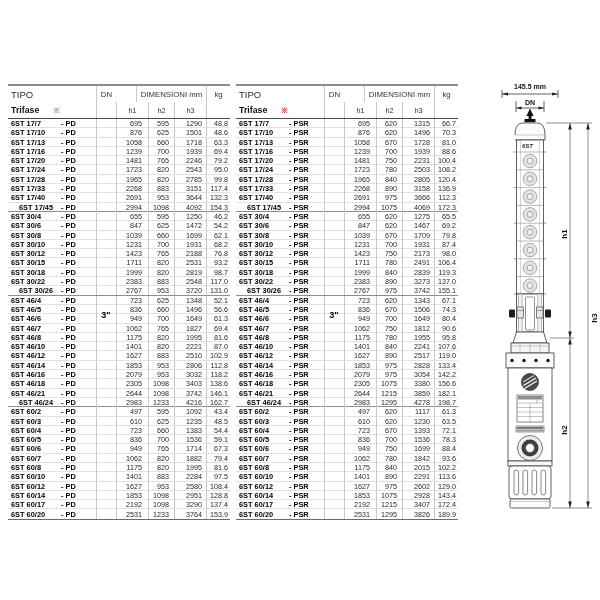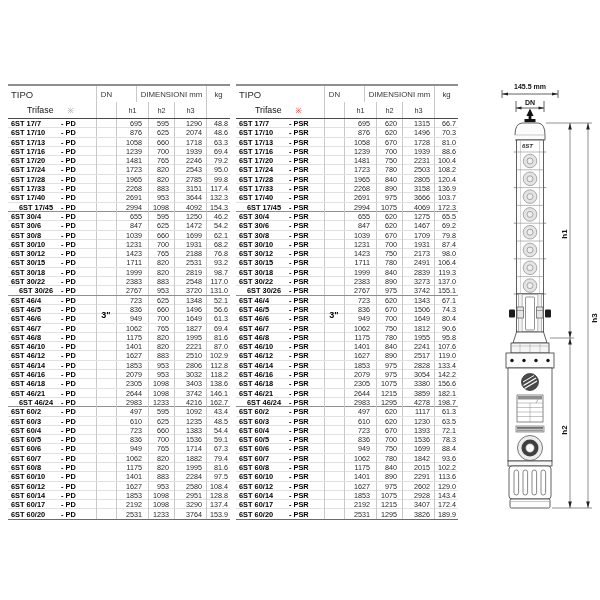--- a/index.html
+++ b/index.html
@@ -6,21 +6,21 @@
     font-family:"Liberation Sans", sans-serif; -webkit-font-smoothing:antialiased;}
   .page{position:relative;width:600px;height:600px;background:#fff;border-radius:14px;}
 
   
   .tbl{position:absolute;top:84px;width:222px;border-top:2px solid #8f8f8f;border-bottom:1.5px solid #6b6b6b;}
   .tbl-left{left:8px;}
   .tbl-right{left:236px;}
   .thead{border-bottom:1.2px solid #4a4a4a;}
   .hrow{display:grid;grid-template-columns:88px 20px 32px 26px 32px 24px;height:16px;align-items:center;}
   .h-tipo{font-size:9.5px;color:#2b2b2b;padding-left:3px;}
-  .h-trifase{font-size:8.8px;font-weight:normal;color:#111;padding-left:3px;margin-left:16px;}
+  .h-trifase{font-size:8.8px;font-weight:bold;color:#111;padding-left:3px;}
   .h-note{font-size:7.5px;margin-left:14px;}
   .h-dn,.h-kg{font-size:7.8px;color:#333;text-align:center;}
   .h-dim{grid-column:3/6;font-size:7.8px;color:#333;text-align:left;margin-left:20px;}
   .h-sub{font-size:7.3px;color:#333;text-align:center;}
   .bl{border-left:1px solid #c9c9c9;height:100%;display:flex;align-items:center;justify-content:center;}
   .bl2{border-left:1px solid #c9c9c9;}
 
   .trow{display:grid;grid-template-columns:88px 20px 32px 26px 32px 24px;height:9.3px;
     box-sizing:border-box;border-bottom:0.8px solid #e1e1e1;align-items:center;}
   .trow.gend{border-bottom:1px solid #8f8f8f;text-align:center;}
@@ -73,21 +73,21 @@
       <div class="c-num c-kg">48.8</div>
     </div>
         <div class="trow">
       <div class="c-tipo">
             <span class="tname">6ST 17/10</span>
             <span class="tsuf">- PD</span>
           </div>
       <div class="c-dn"></div>
       <div class="c-num c-h1">876</div>
       <div class="c-num c-h2">625</div>
-      <div class="c-num c-h3">2074</div>
+      <div class="c-num c-h3">1501</div>
       <div class="c-num c-kg">48.6</div>
     </div>
         <div class="trow">
       <div class="c-tipo">
             <span class="tname">6ST 17/13</span>
             <span class="tsuf">- PD</span>
           </div>
       <div class="c-dn"></div>
       <div class="c-num c-h1">1058</div>
       <div class="c-num c-h2">660</div>
@@ -646,21 +646,21 @@
     </div>
         <div class="trow">
       <div class="c-tipo">
             <span class="tname">6ST 17/40</span>
             <span class="tsuf">- PSR</span>
           </div>
       <div class="c-dn"></div>
       <div class="c-num c-h1">2691</div>
       <div class="c-num c-h2">975</div>
       <div class="c-num c-h3">3666</div>
-      <div class="c-num c-kg">103.7</div>
+      <div class="c-num c-kg">112.3</div>
     </div>
         <div class="trow gend">
       <div class="c-tipo">
             <span class="tname">6ST 17/45</span>
             <span class="tsuf">- PSR</span>
           </div>
       <div class="c-dn"></div>
       <div class="c-num c-h1">2994</div>
       <div class="c-num c-h2">1075</div>
       <div class="c-num c-h3">4069</div>

